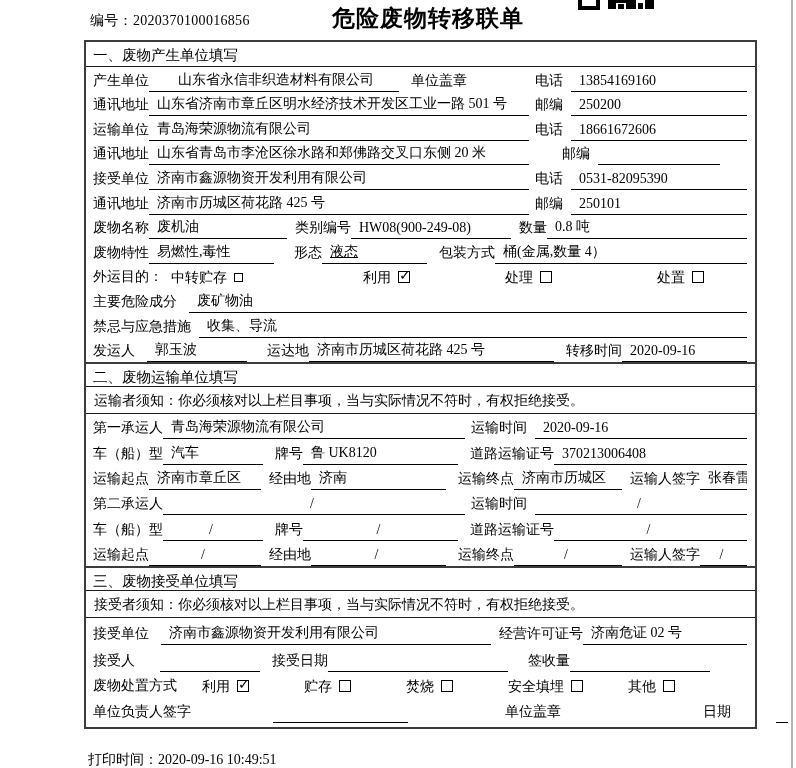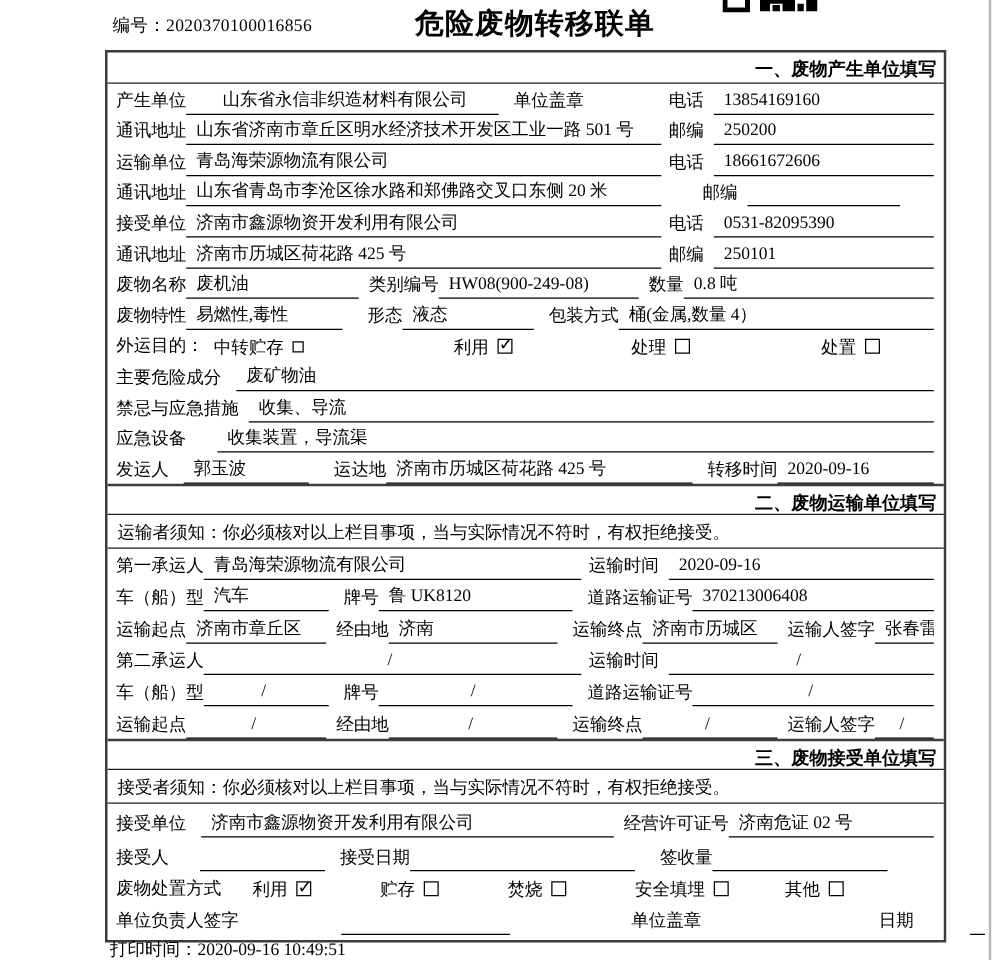--- a/index.html
+++ b/index.html
@@ -6,21 +6,21 @@
   body { background:#ffffff; font-family:"Liberation Serif", serif; color:#000; }
   .sheet { position:relative; width:796px; height:768px; background:#fff; overflow:hidden; font-size:14px; }
 
   .serial { position:absolute; left:90px; top:12px; font-size:14px; letter-spacing:0.3px; }
   .doc-title { position:absolute; left:332px; top:3px; font-size:23px; font-weight:bold; letter-spacing:1px; }
   .qr-frag { position:absolute; left:578px; top:0; }
   .page-edge { position:absolute; left:791px; top:0; width:2px; height:768px; background:#b7b7b7; }
 
   .form { position:absolute; left:84px; top:40px; width:673px; border:2px solid #3c3c3c; background:#fff; }
 
-  .sec-h { font-weight:bold; font-size:14.5px; padding:4px 6px 3px 7px; border-bottom:1px solid #1d1d1d; height:25px;text-align:right; }
+  .sec-h { font-weight:normal; font-size:14.5px; padding:4px 6px 3px 7px; border-bottom:1px solid #1d1d1d; height:25px; }
   .sec-h.joined { border-top:2px solid #3c3c3c; }
   .notice { padding:5px 8px 4px 8px; border-bottom:1px solid #1d1d1d; height:27px; white-space:nowrap; }
 
   .row { display:flex; align-items:flex-end; height:24.6px; padding:0 8px 0 7px; }
   .s2 .row { height:25.3px; }
   .s3 .row { height:27px; }
   .s3 .row.cbrow { height:25px; }
   .s3 .row.last { height:30px; padding-bottom:4px;gap:37px; }
 
   .lbl { white-space:nowrap; padding-bottom:2px; flex:0 0 auto; }
@@ -34,21 +34,21 @@
 
   .cb { display:inline-block; width:12px; height:12px; border:1.6px solid #000; margin-left:7px; position:relative; vertical-align:-1px; }
   .cb.small { width:9px; height:9px; border-width:1.3px; vertical-align:0; }
   .cb b { position:absolute; left:0px; top:-5px; font-size:14px; font-weight:normal; }
   .cbitem { white-space:nowrap; padding-bottom:1px; }
 
   .footer { position:absolute; left:88px; top:751px; font-size:14px; }
   .ml8{margin-left:8px;} .ml12{margin-left:12px;} .ml20{margin-left:20px;margin-top:32px;} .ml25{margin-left:25px;}
   .ml45{margin-left:45px;} .ml55{margin-left:55px;} .ml60{margin-left:60px;} .ml95{margin-left:95px;} .ml105{margin-left:105px;} .ml120{margin-left:120px;}
   .mr6{margin-right:6px;} .mr15{margin-right:15px;}
-  .w100{width:100px;} .w105{width:105px;} .w108{width:108px;} .w112{width:112px;}
+  .w100{width:100px;} .w105{width:105px;text-decoration:underline;} .w108{width:108px;} .w112{width:112px;}
   .w125{width:125px;} .w135{width:135px;} .w138{width:138px;} .w140{width:140px;} .w155{width:155px;}
   .w160{width:160px;} .w180{width:180px;} .w212{width:212px;} .w245{width:245px;} .w250{width:250px;text-align:center;} .w330{width:330px;}
 </style>
 </head>
 <body>
 
 <div class="sheet">
 
   <div class="serial">编号：2020370100016856</div>
   <div class="doc-title">危险废物转移联单</div>
@@ -152,24 +152,20 @@
       <div class="row">
         <span class="lbl">主要危险成分</span>
         <span class="val grow ml12">废矿物油</span>
       </div>
 
       <div class="row">
         <span class="lbl">禁忌与应急措施</span>
         <span class="val grow ml8">收集、导流</span>
       </div>
 
-      <div class="row">
-        <span class="lbl">应急设备</span>
-        <span class="val grow ml25">收集装置，导流渠</span>
-      </div>
 
       <div class="row">
         <span class="lbl">发运人</span>
         <span class="val w100 ml12">郭玉波</span>
         <span class="lbl ml20">运达地</span>
         <span class="val w245">济南市历城区荷花路 425 号</span>
         <span class="lbl ml12">转移时间</span>
         <span class="val grow">2020-09-16</span>
       </div>
     </div>

